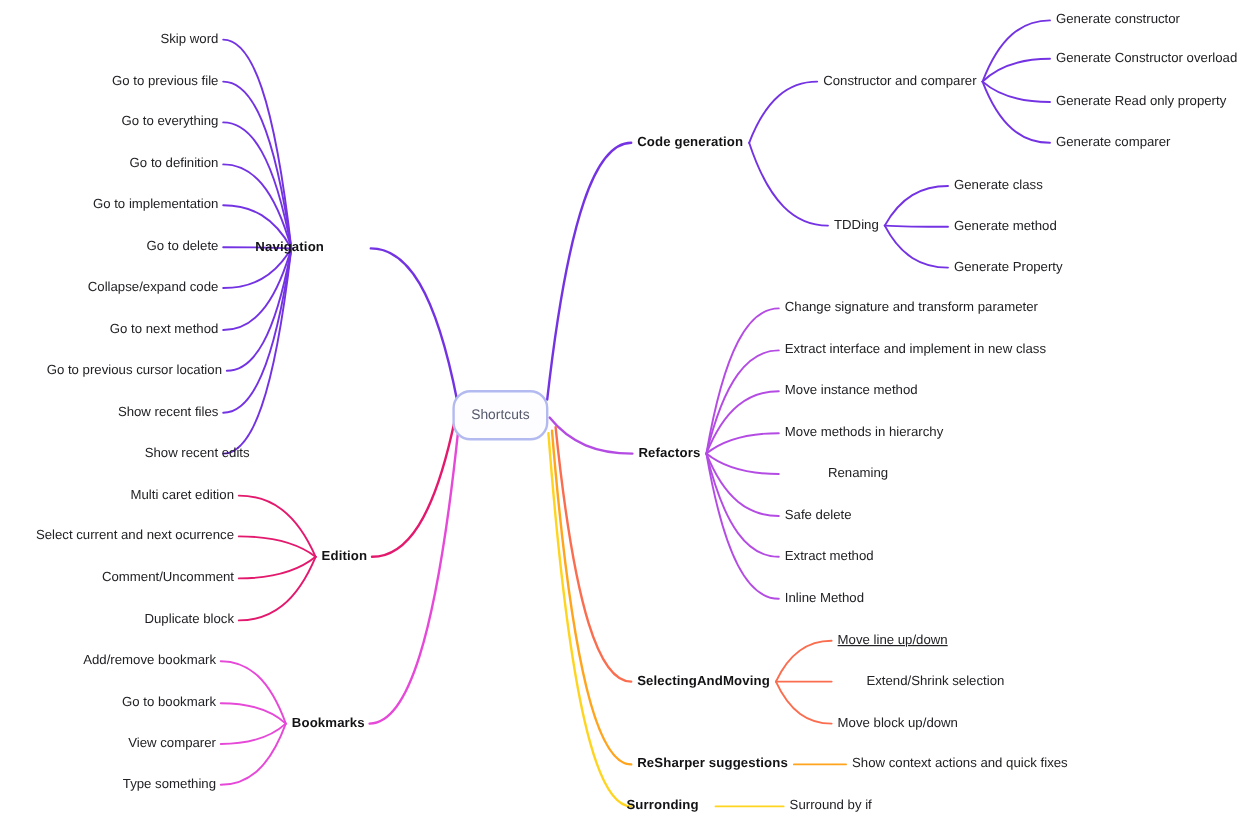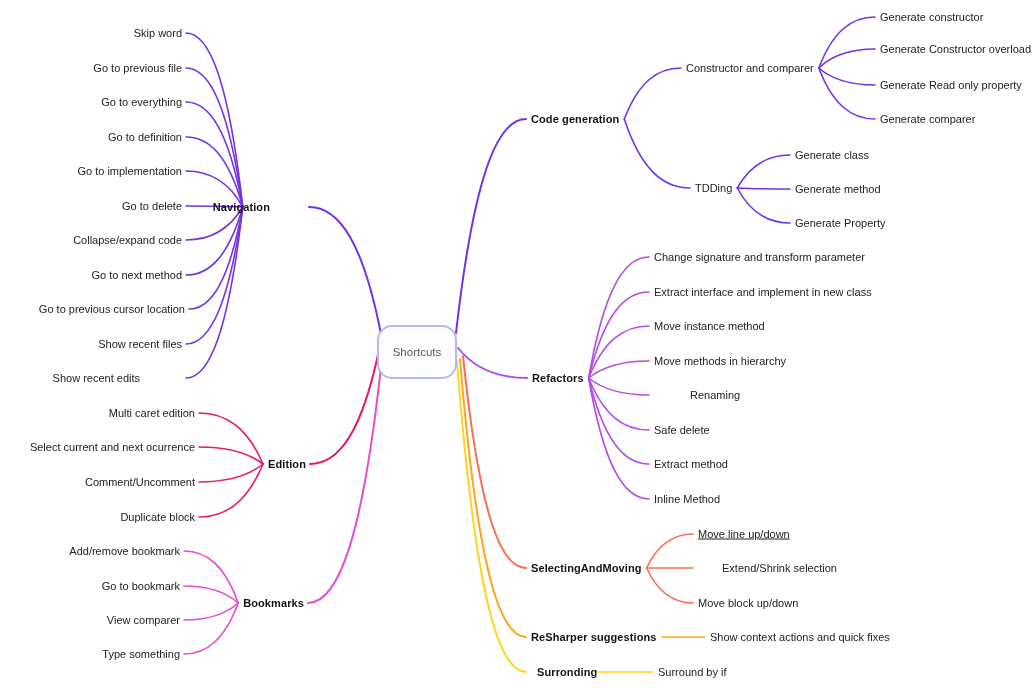--- a/index.html
+++ b/index.html
@@ -2,21 +2,21 @@
 <html><head>
 <meta charset="utf-8">
 <style>
   html,body{margin:0;padding:0;background:#ffffff;}
   .canvas{position:absolute;left:0;top:0;width:1032px;height:690px;background:#ffffff;
           font-family:"Liberation Sans",sans-serif;overflow:hidden;}
   .canvas svg{position:absolute;left:0;top:0;}
   .label{position:absolute;transform:translateY(-50%);white-space:nowrap;
          font-size:11px;color:#222226;line-height:13px;}
   .label.bold{font-weight:700;color:#131316;letter-spacing:.1px;}
-  .center-node{position:absolute;left:377px;top:325px;width:80px;height:54px;
+  .center-node{position:absolute;left:377px;top:325px;width:80px;height:42px;
          box-sizing:border-box;border:2px solid #b3baf0;border-radius:15px;
          background:#fdfdff;display:flex;align-items:center;justify-content:center;
          font-size:11.5px;color:#55596b;}
 </style>
 </head>
 <body>
 
 <div class="canvas">
   <svg id="links" width="1032" height="690" viewBox="0 0 1032 690">
       <path d="M 381 334 C 363 242.56, 339.24 207, 309 207" fill="none" stroke="#7433e3" stroke-width="2" stroke-linecap="round"></path>
@@ -74,21 +74,21 @@
       <div class="label" style="right: 850px; top: 33px;">Skip word</div>
       <div class="label" style="right: 850px; top: 68px;">Go to previous file</div>
       <div class="label" style="right: 850px; top: 102px;">Go to everything</div>
       <div class="label" style="right: 850px; top: 137px;">Go to definition</div>
       <div class="label" style="right: 850px; top: 171px;">Go to implementation</div>
       <div class="label" style="right: 850px; top: 206px;">Go to delete</div>
       <div class="label" style="right: 850px; top: 240px;">Collapse/expand code</div>
       <div class="label" style="right: 850px; top: 275px;">Go to next method</div>
       <div class="label" style="right: 847px; top: 309px;">Go to previous cursor location</div>
       <div class="label" style="right: 850px; top: 344px;">Show recent files</div>
-      <div class="label" style="right: 892px; top: 378px; padding-left: 40px;">Show recent edits</div>
+      <div class="label" style="right: 824px; top: 378px; padding-left: 40px;">Show recent edits</div>
       <div class="label bold" style="right: 726px; top: 464px;">Edition</div>
       <div class="label" style="right: 837px; top: 413px;">Multi caret edition</div>
       <div class="label" style="right: 837px; top: 447px;">Select current and next ocurrence</div>
       <div class="label" style="right: 837px; top: 482px;">Comment/Uncomment</div>
       <div class="label" style="right: 837px; top: 517px;">Duplicate block</div>
       <div class="label bold" style="right: 728px; top: 603px;">Bookmarks</div>
       <div class="label" style="right: 852px; top: 551px;">Add/remove bookmark</div>
       <div class="label" style="right: 852px; top: 586px;">Go to bookmark</div>
       <div class="label" style="right: 852px; top: 620px;">View comparer</div>
       <div class="label" style="right: 852px; top: 654px;">Type something</div>
@@ -110,19 +110,19 @@
       <div class="label" style="left: 654px; top: 395px; padding-left: 36px;">Renaming</div>
       <div class="label" style="left: 654px; top: 430px;">Safe delete</div>
       <div class="label" style="left: 654px; top: 464px;">Extract method</div>
       <div class="label" style="left: 654px; top: 499px;">Inline Method</div>
       <div class="label bold" style="left: 531px; top: 568px;">SelectingAndMoving</div>
       <div class="label" style="left: 698px; top: 534px; text-decoration: underline;">Move line up/down</div>
       <div class="label" style="left: 698px; top: 568px; padding-left: 24px;">Extend/Shrink selection</div>
       <div class="label" style="left: 698px; top: 603px;">Move block up/down</div>
       <div class="label bold" style="left: 531px; top: 637px;">ReSharper suggestions</div>
       <div class="label" style="left: 710px; top: 637px;">Show context actions and quick fixes</div>
-      <div class="label bold" style="left: 537px; top: 672px;">Surronding</div>
+      <div class="label bold" style="left: 522px; top: 672px;">Surronding</div>
       <div class="label" style="left: 658px; top: 672px;">Surround by if</div>
     </div>
   <div class="center-node">
     <span>Shortcuts</span>
   </div>
 </div>
 
 </body></html>

